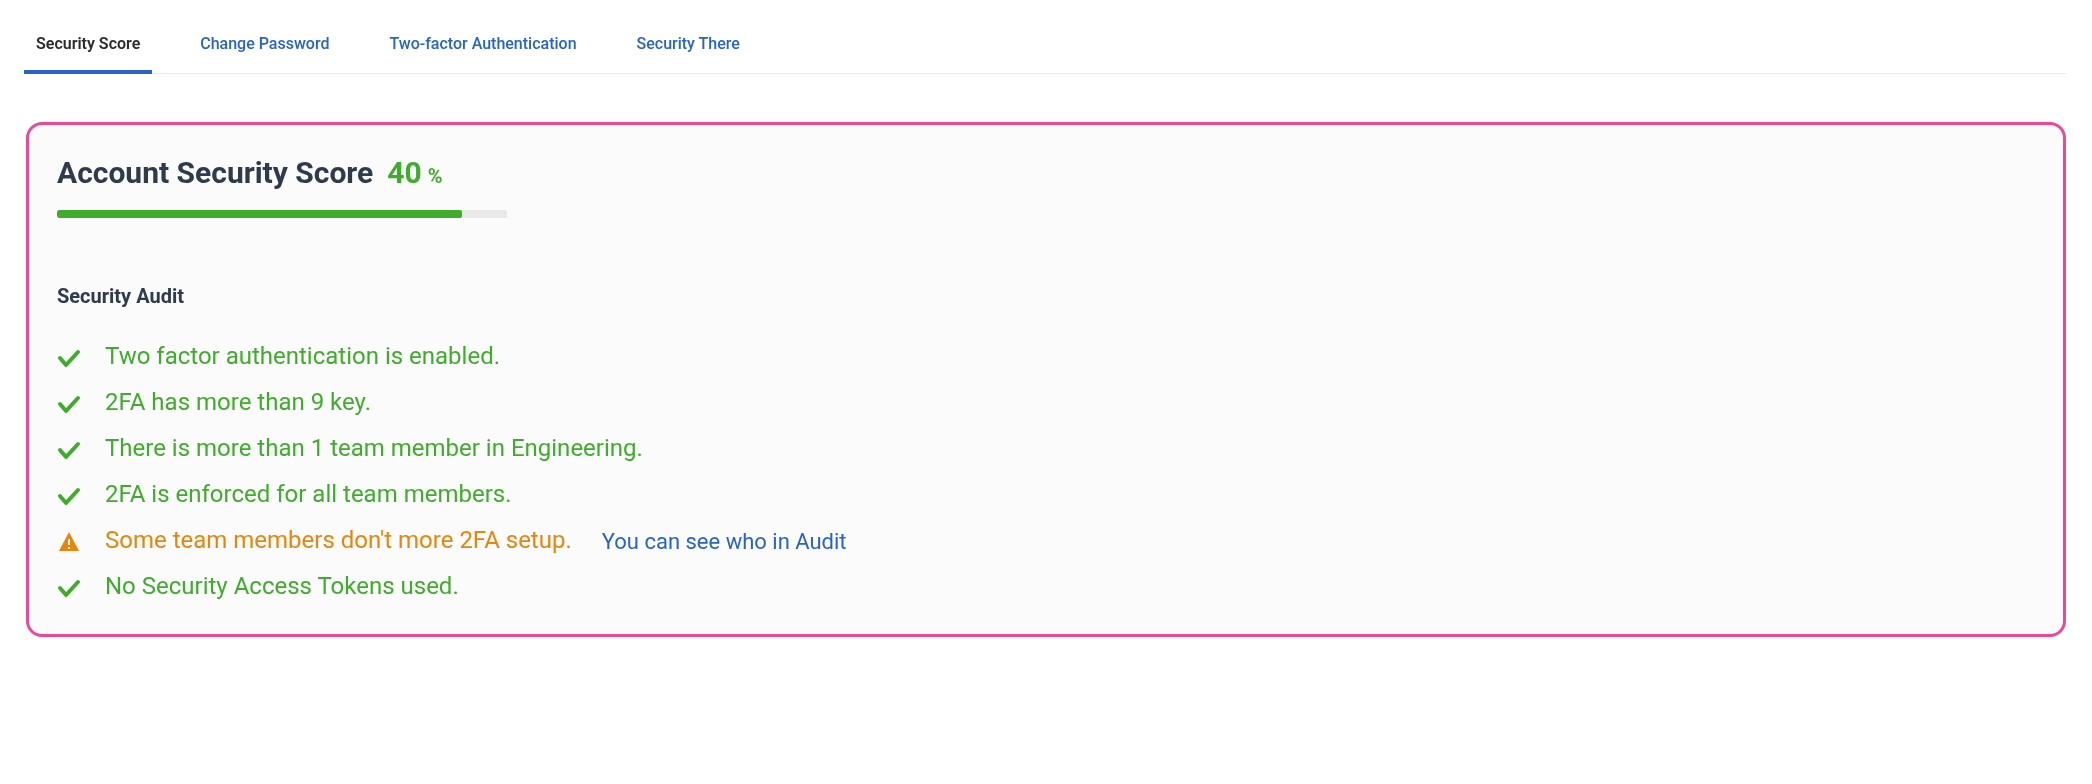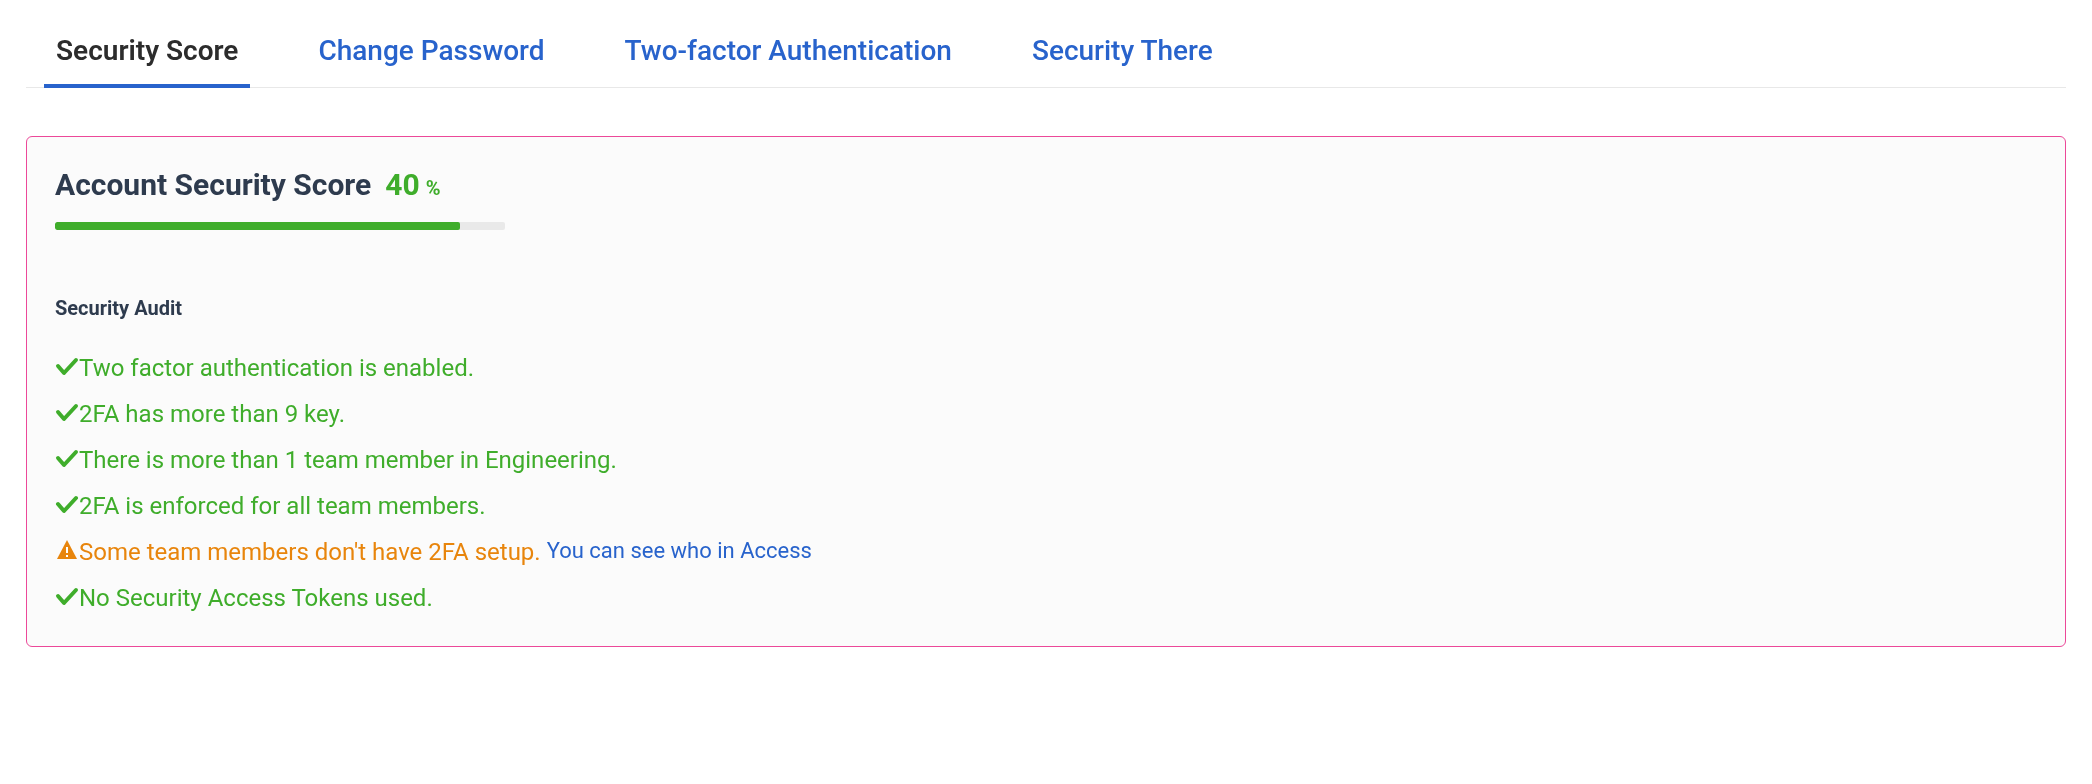--- a/index.html
+++ b/index.html
@@ -18,44 +18,43 @@
       padding: 20px 26px;
     }
     .tabs {
       display: flex;
       gap: 60px;
       border-bottom: 1px solid #e8e8e8;
       padding: 0 10px;
     }
     .tab {
       padding: 14px 0 20px 0;
-      font-size: 28px;
+      font-size: 16px;
       font-weight: 500;
       color: #2863cc;
       cursor: pointer;
       position: relative;
-      margin-left: 20px;
     }
     .tab.active {
       color: #2c2c2c;
       font-weight: 600;
     }
     .tab.active::after {
       content: "";
       position: absolute;
       left: -12px;
       right: -12px;
       bottom: -1px;
       height: 4px;
       background: #2863cc;
     }
     .panel {
       margin-top: 48px;
-      border: 1px solid #ec4899;
-      border-radius: 6px;
+      border: 3px solid #ec4899;
+      border-radius: 16px;
       background: #fbfbfb;
       padding: 30px 32px 34px 28px;
     }
     .score-header {
       display: flex;
       align-items: baseline;
       gap: 14px;
     }
     .score-label {
       font-size: 30px;
@@ -93,21 +92,22 @@
       color: #2e3b4e;
     }
     .audit-list {
       margin-top: 34px;
       display: flex;
       flex-direction: column;
       gap: 18px;
     }
     .audit-item {
       display: flex;
-      align-items: flex-start;
+      align-items: flex-end;
+      gap: 24px;
       font-size: 24px;
     }
     .audit-item.ok .audit-text {
       color: #3fad2b;
     }
     .audit-item.warn .audit-text {
       color: #e8850c;
     }
     .audit-link {
       color: #2863cc;
@@ -201,22 +201,22 @@
       </div>
 
       <div class="audit-item warn">
         <span class="icon">
           <svg viewBox="0 0 24 24">
               <path d="M12 2 L22 21 L2 21 Z" fill="#e8850c"></path>
               <rect x="11" y="9" width="2" height="6" fill="#ffffff"></rect>
               <rect x="11" y="17" width="2" height="2" fill="#ffffff"></rect>
             </svg>
         </span>
-        <span class="audit-text">Some team members don't have 2FA setup.</span>
-        <a class="audit-link">You can see who in Access</a>
+        <span class="audit-text">Some team members don't more 2FA setup.</span>
+        <a class="audit-link">You can see who in Audit</a>
       </div>
 
       <div class="audit-item ok">
         <span class="icon">
           <svg viewBox="0 0 24 24" fill="none" stroke="#3fad2b" stroke-width="4" stroke-linecap="round" stroke-linejoin="round">
               <polyline points="3 12 9 19 21 6"></polyline>
             </svg>
         </span>
         <span class="audit-text">No Security Access Tokens used.</span>
       </div>

